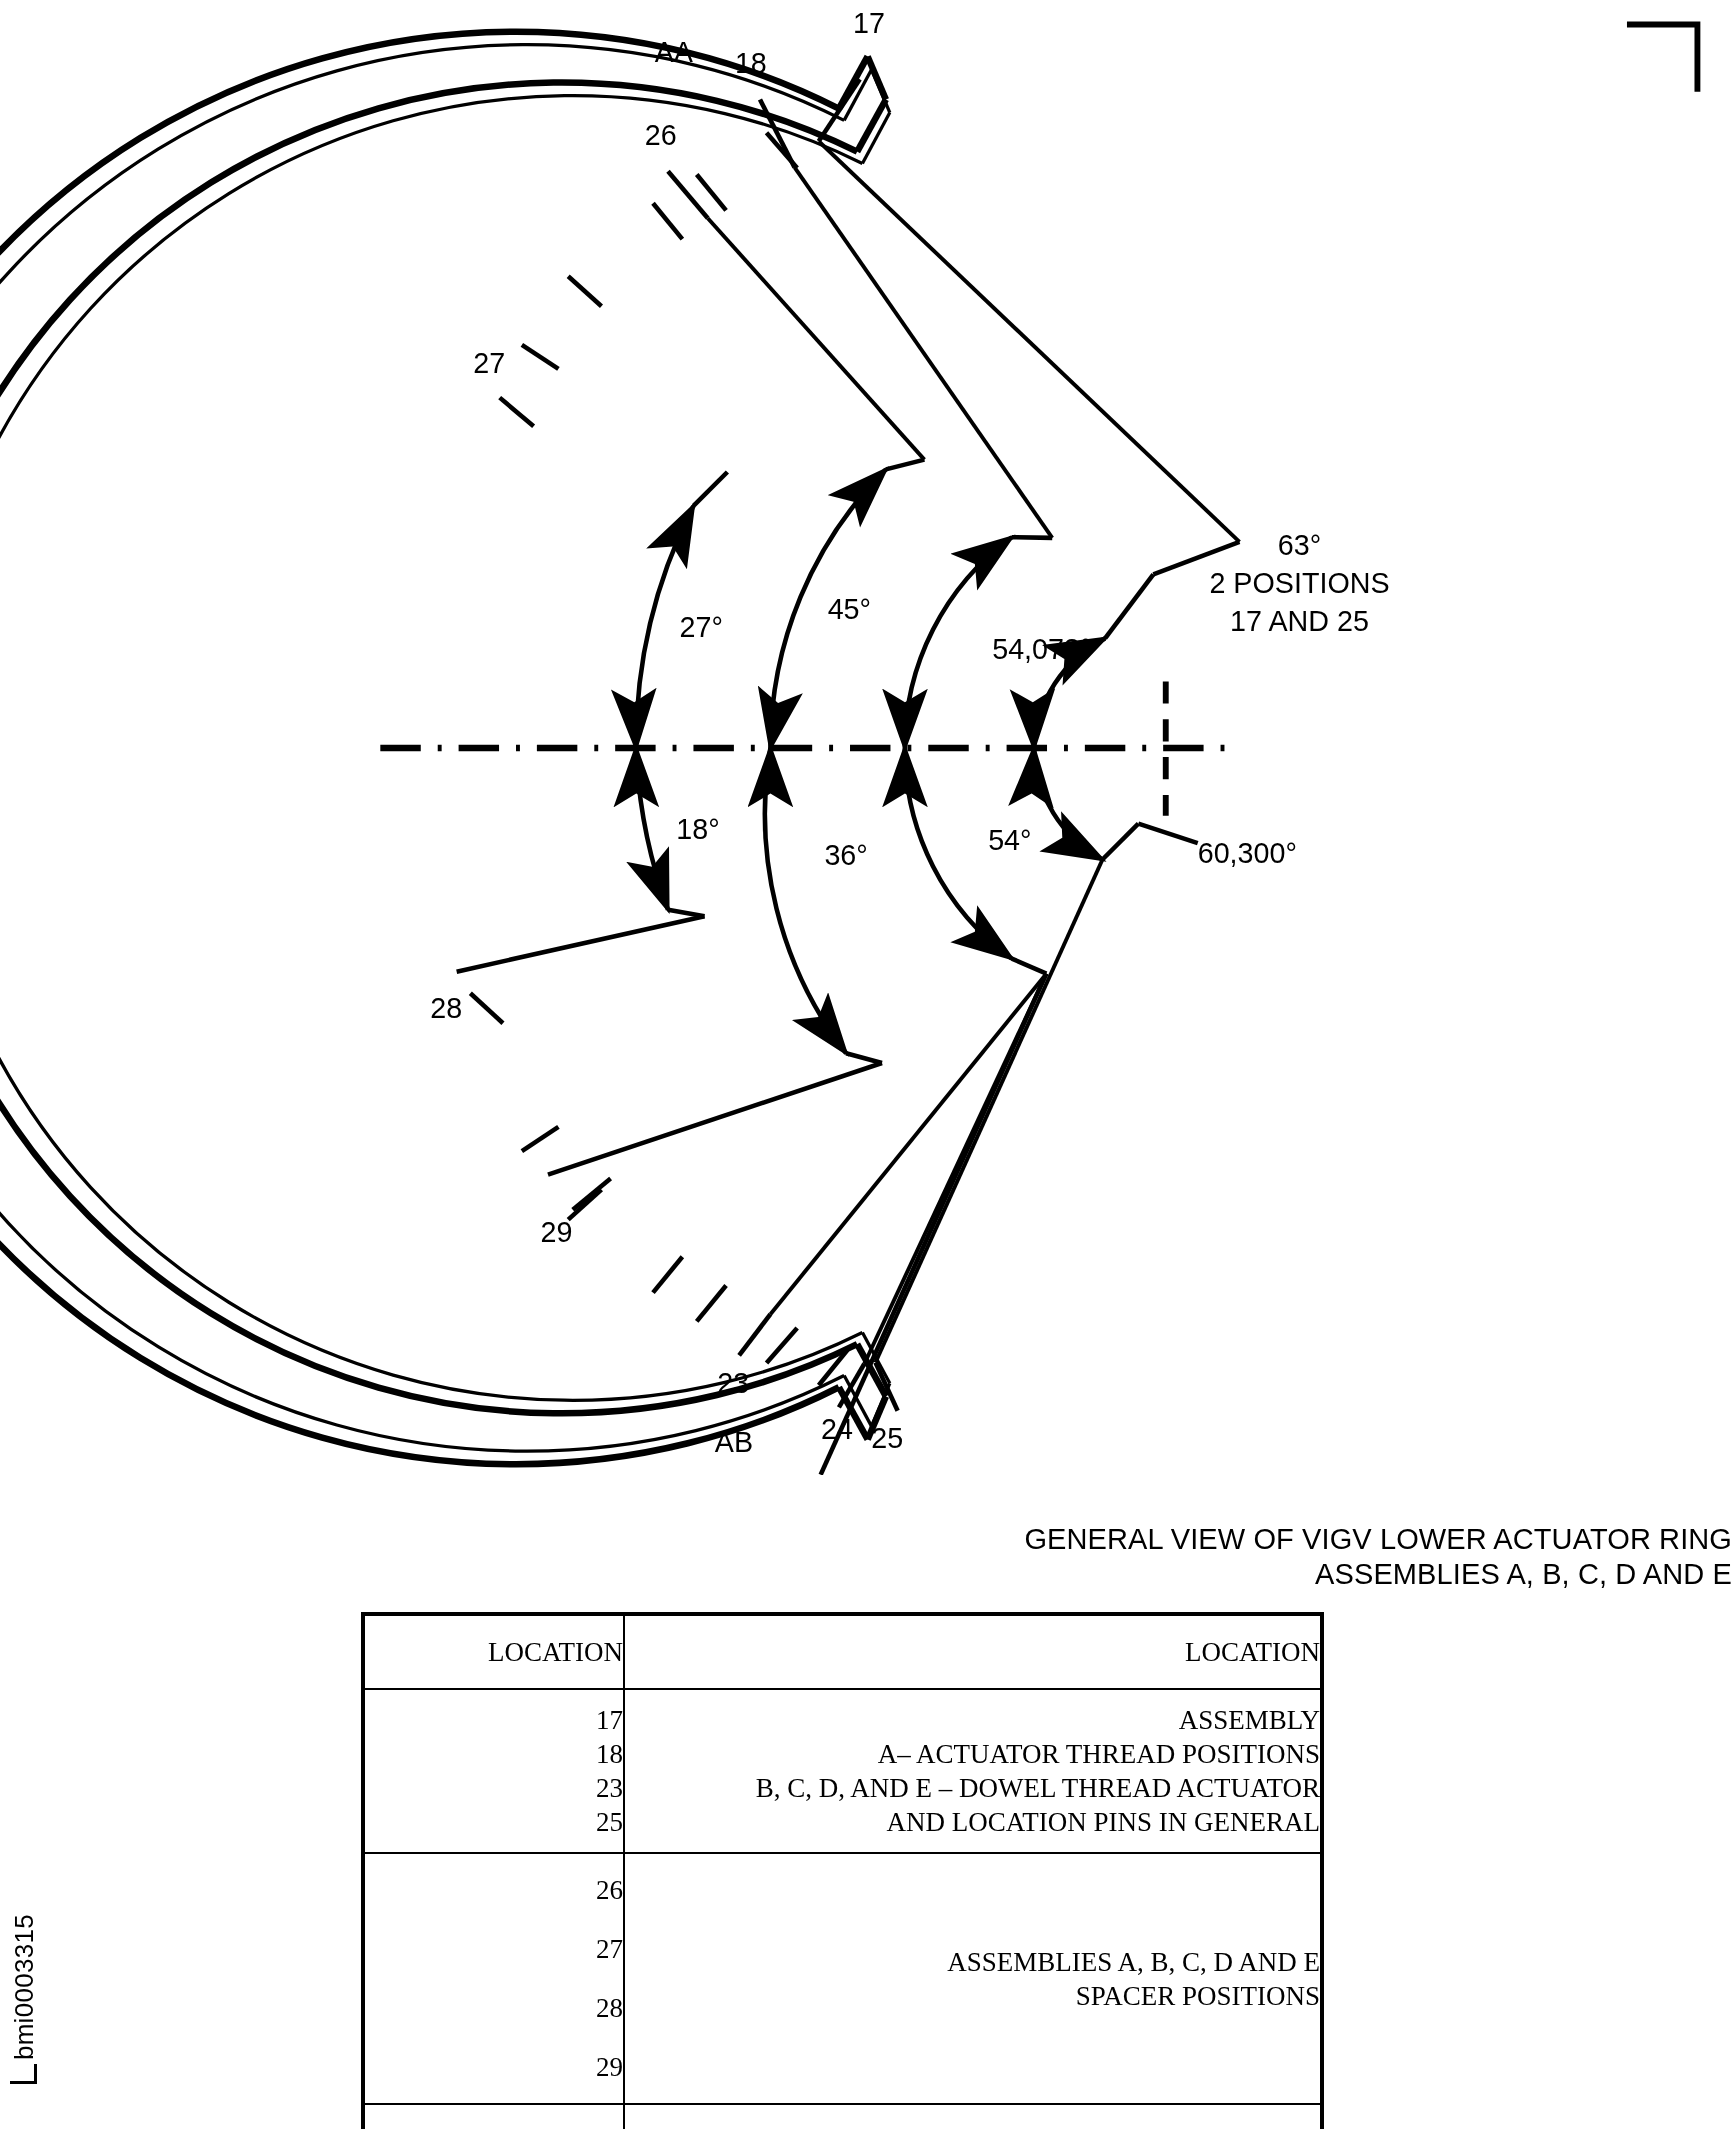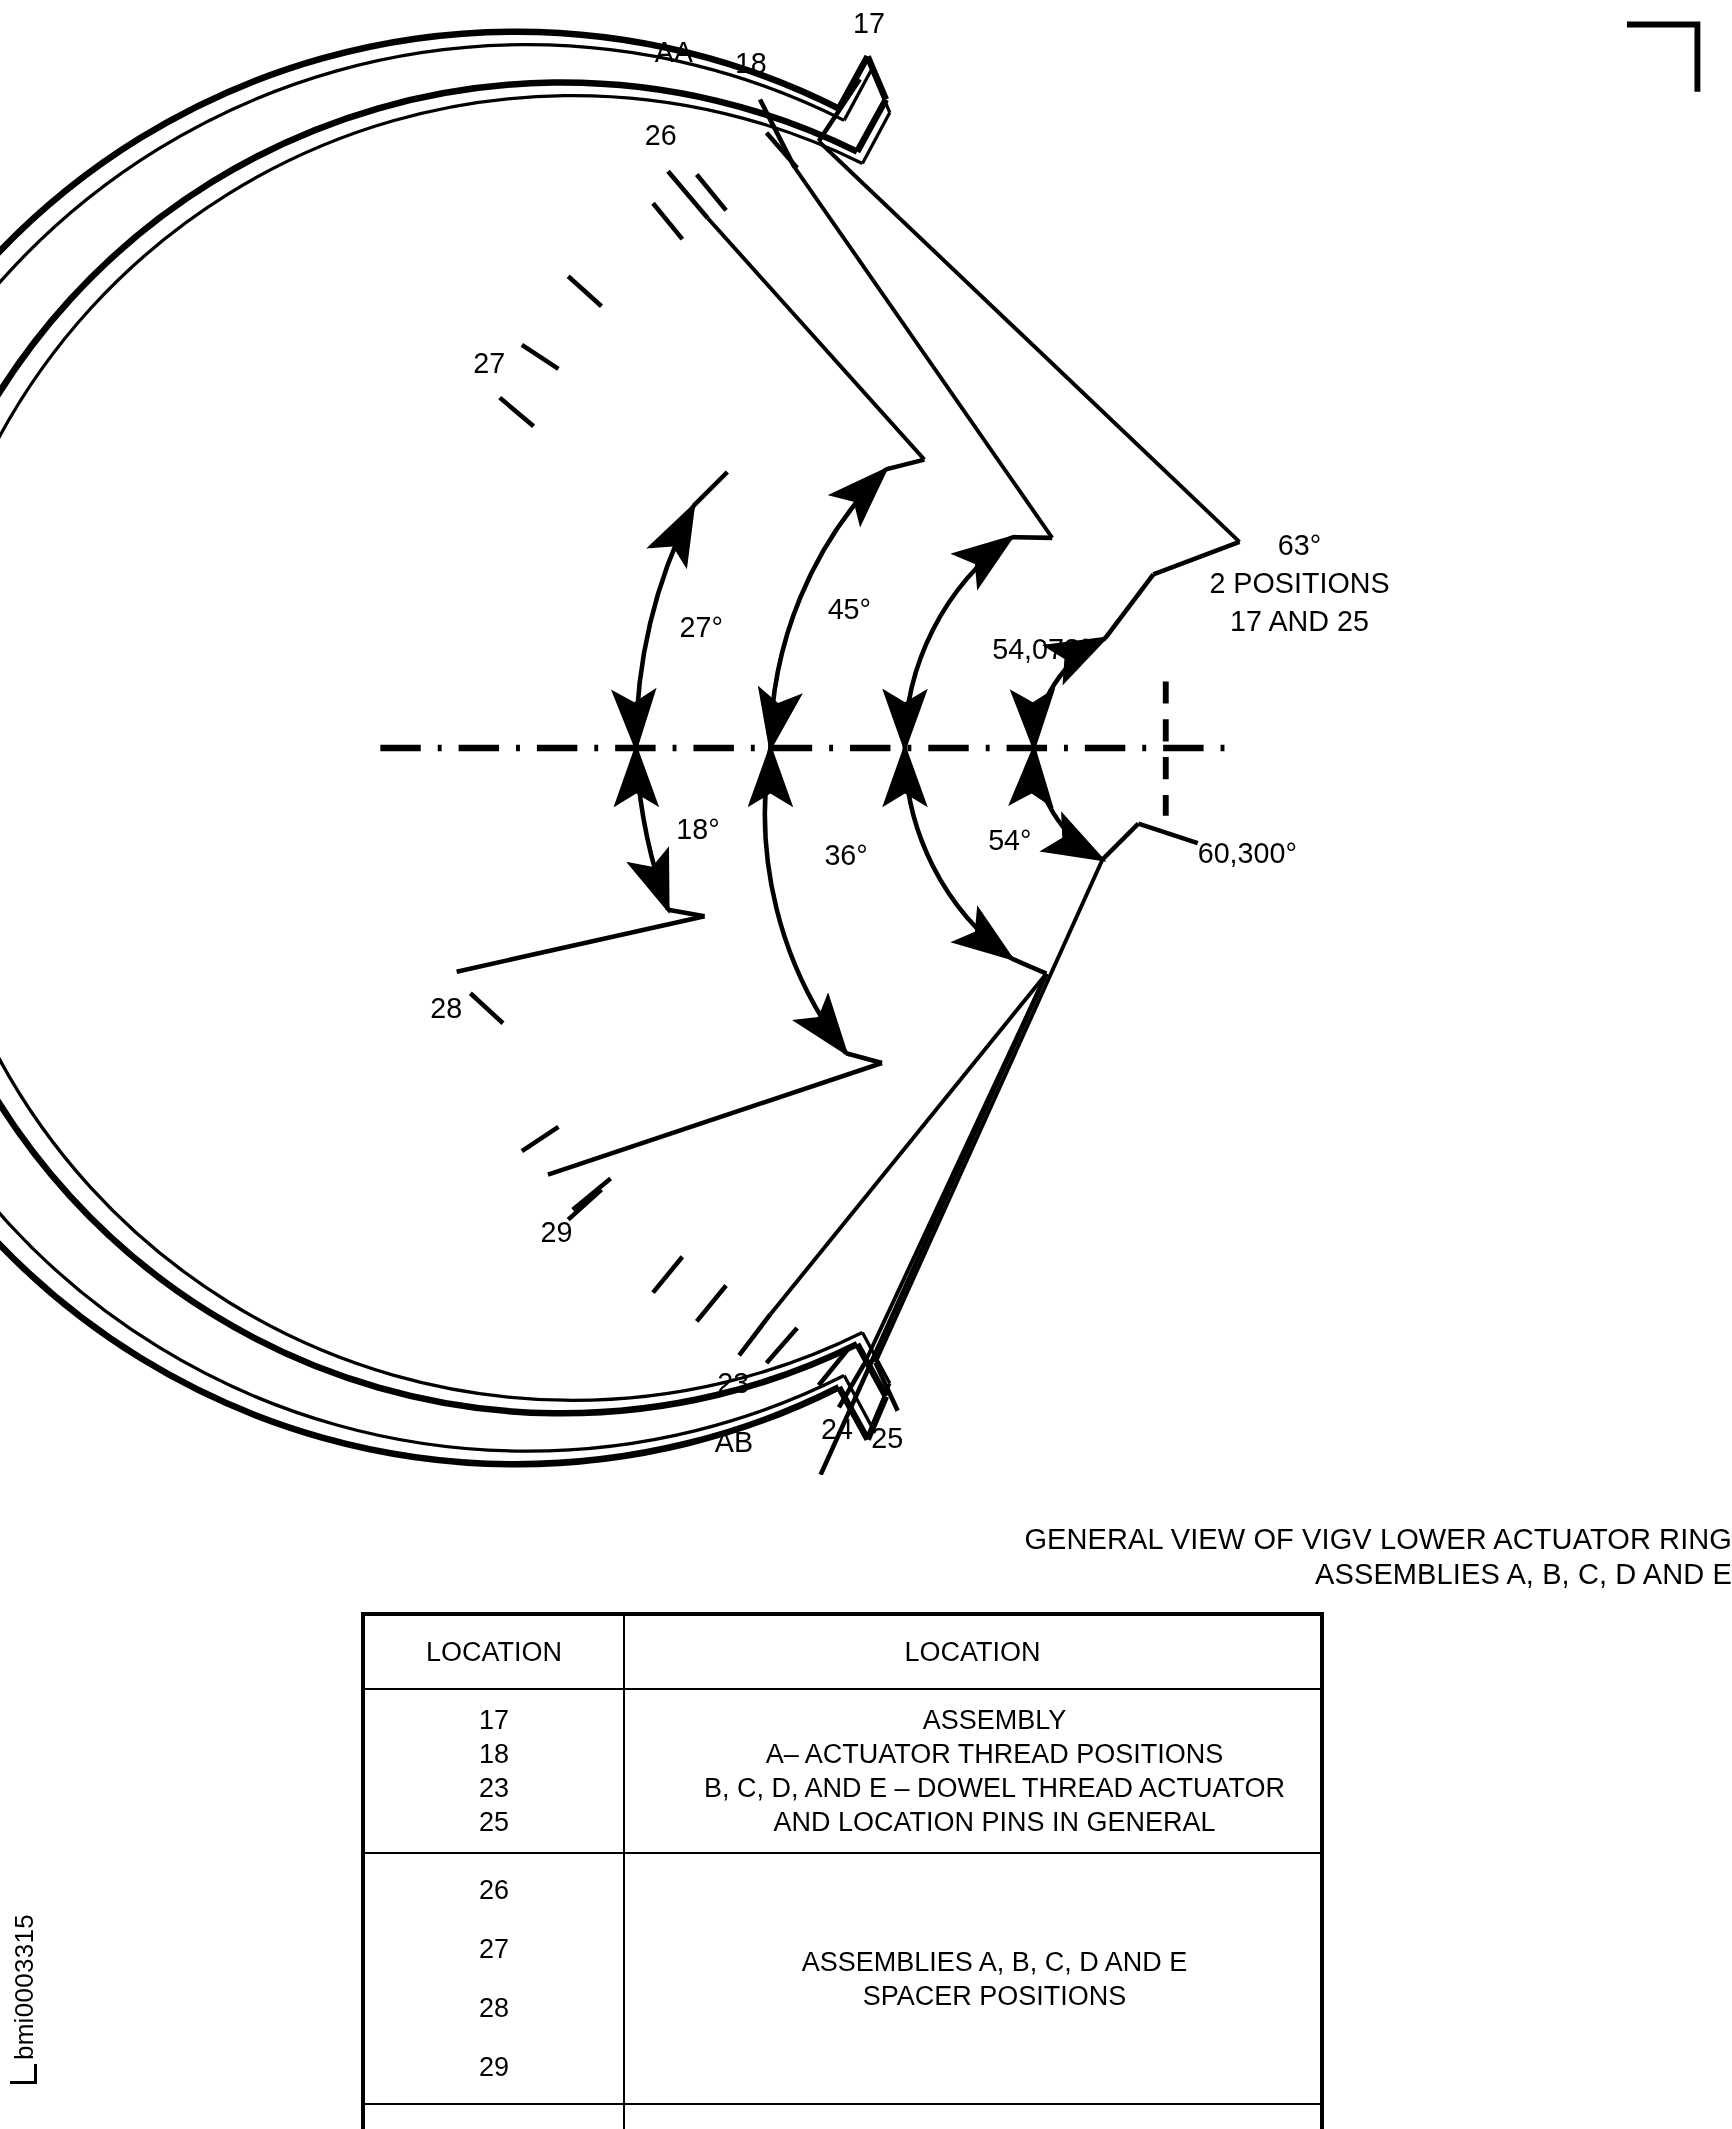--- a/index.html
+++ b/index.html
@@ -58,24 +58,25 @@
     top: 1612px;
     width: 962px;
     border-collapse: collapse;
     border: 4.6px solid #000;
     background: #fff;
     font-size: 27px;
     table-layout: fixed;
   }
   #fitting-table td {
     border: 2.6px solid #000;
-    text-align: center;
+    text-align: right;
     vertical-align: middle;
     padding: 0;
     line-height: 34px;
+    font-family: Liberation Serif, serif;
   }
   #fitting-table .col-loc { width: 261px; }
   #fitting-table .col-fit { width: 698px; }
 
   .tbl-head td { height: 72px; }
   .row-a td { height: 162px; }
   .row-b td { height: 249px; }
   .row-c td { height: 84px; }
 
   .loc-stack span { display: block; }

